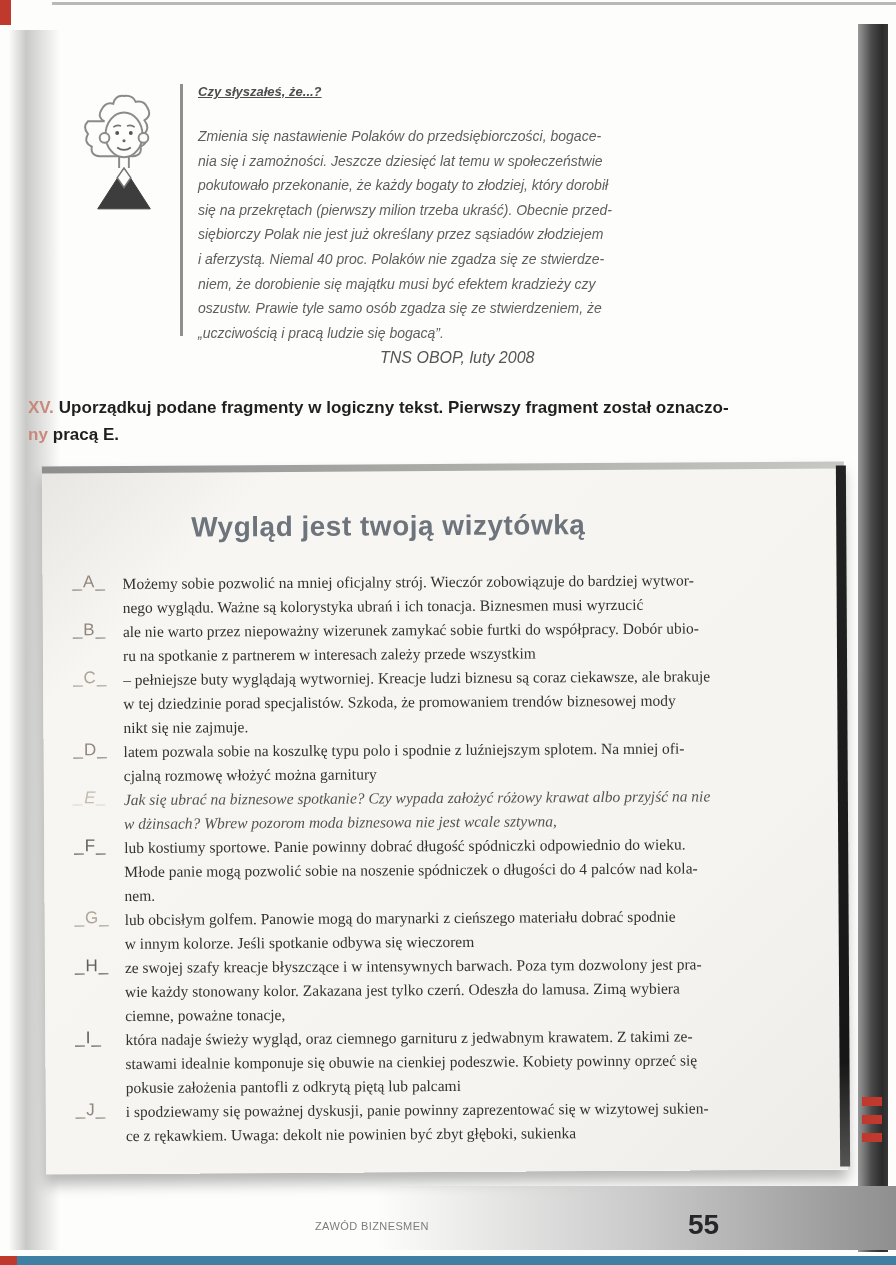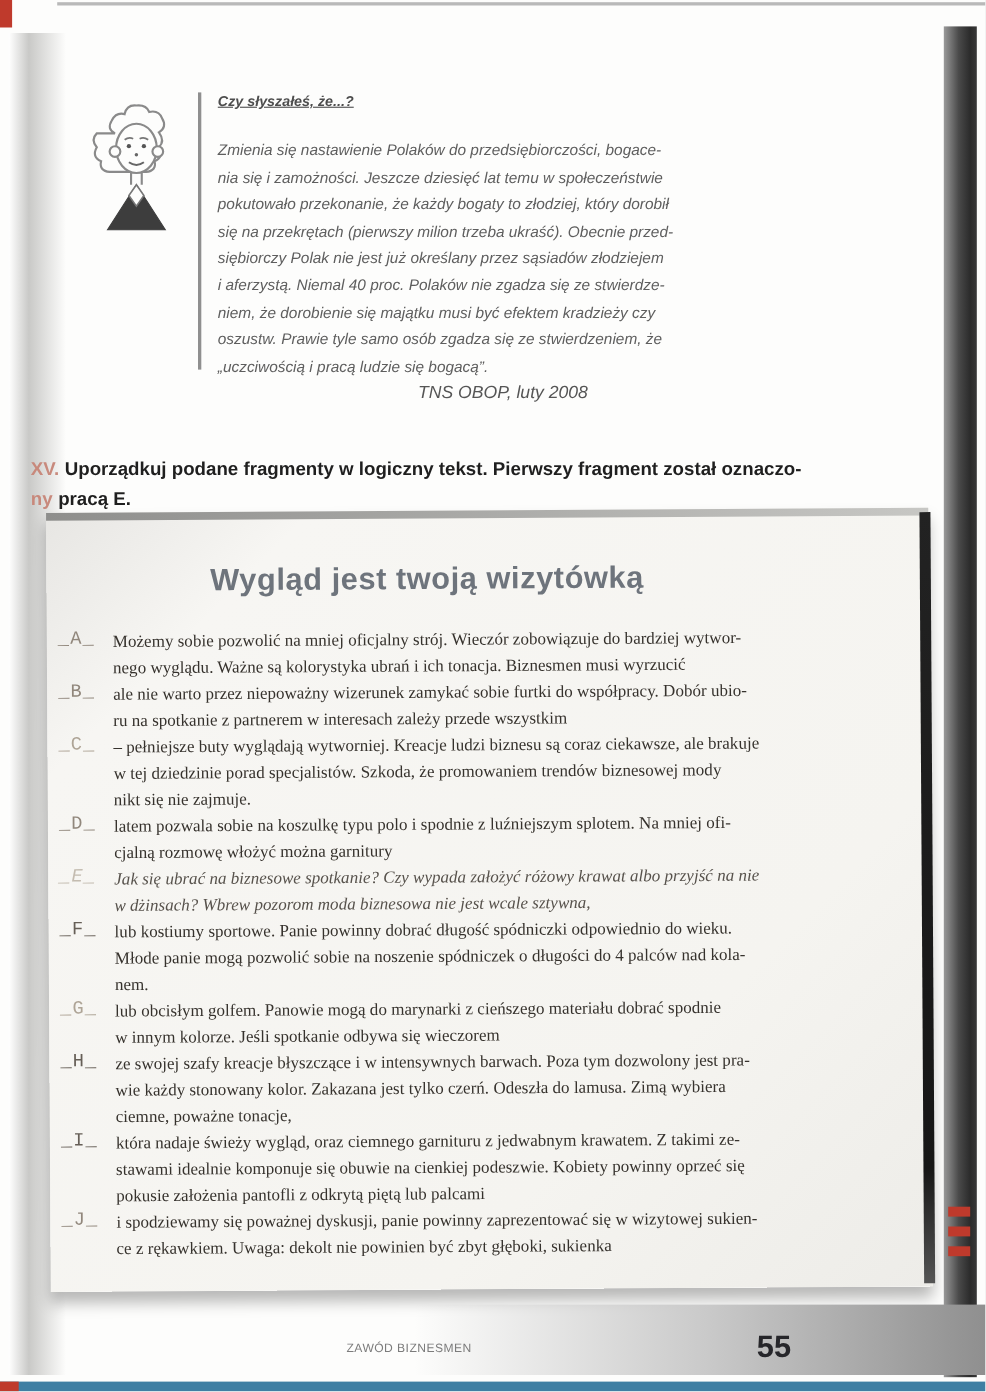--- a/index.html
+++ b/index.html
@@ -23,38 +23,38 @@
   .quote-divider{position:absolute;left:180px;top:84px;width:3px;height:252px;background:#8f8f8f;}
   .quote-title{position:absolute;left:198px;top:84px;
     font-size:13px;font-weight:bold;font-style:italic;color:#4d4d4d;text-decoration:underline;}
   .quote-body{position:absolute;left:198px;top:124px;width:615px;
     font-size:14px;font-style:italic;color:#5e5e5e;line-height:24.6px;white-space:pre-line;}
   .quote-attribution{position:absolute;left:380px;top:349px;width:350px;text-align:left;
     font-size:16px;font-style:italic;color:#555;}
 
   
   .task{position:absolute;left:28px;top:394px;width:828px;
-    font-size:17px;font-weight:bold;color:#1f1f1f;line-height:27px;margin-top:19px;}
+    font-size:17px;font-weight:bold;color:#1f1f1f;line-height:27px;}
   .task-marker{color:var(--task-marker-red,#c8897c);margin-right:5px;}
 
   
   .card{position:absolute;left:44px;top:464px;width:802px;height:708px;
     background:linear-gradient(135deg,#e7e6e3 0%,#f7f6f3 16%,#f5f4f0 70%,#edecE8 100%);
     box-shadow:0 10px 14px rgba(0,0,0,.28);
     transform:rotate(-0.35deg);}
   .card::before{content:"";position:absolute;left:0;top:0;width:100%;height:7px;
     background:linear-gradient(to right,#8e8e8c,#c7c7c4);}
   .card::after{content:"";position:absolute;right:-2px;top:4px;width:10px;height:99%;
     background:linear-gradient(to bottom,#222 0%,#161616 85%,#555 100%);}
   .card-heading{margin:0;padding-top:46px;text-align:center;transform:translateX(-55px);
     font-size:28px;font-weight:bold;letter-spacing:.5px;color:var(--heading-color,#6e747c);}
   .fragments{margin-top:28px;padding:0 70px 0 10px;}
   .fragment{display:flex;align-items:flex-start;}
-  .fragment-letter{flex:0 0 50px;margin-left:0;padding-top:0;
-    font-family:Liberation Mono, monospace;font-size:17px;color:#8c8277;letter-spacing:1px;}
+  .fragment-letter{flex:0 0 50px;margin-left:20px;padding-top:0;
+    font-family:Liberation Sans, sans-serif;font-size:17px;color:#8c8277;letter-spacing:1px;}
   .fragment-text{flex:1;font-family:"Liberation Serif",serif;font-size:15.5px;
     line-height:24px;color:#36322d;white-space:pre-line;}
   .fragment.tone-mid   .fragment-letter{color:#91877c;}
   .fragment.tone-light .fragment-letter{color:#aea496;}
   .fragment.tone-ghost .fragment-letter{color:#c4bcb0;font-style:italic;}
   .fragment.tone-dark  .fragment-letter{color:#665f57;}
   .fragment.italic .fragment-text{font-style:italic;color:#57524c;}
 
   
   .footer-band{position:absolute;left:0;top:1186px;width:896px;height:64px;

